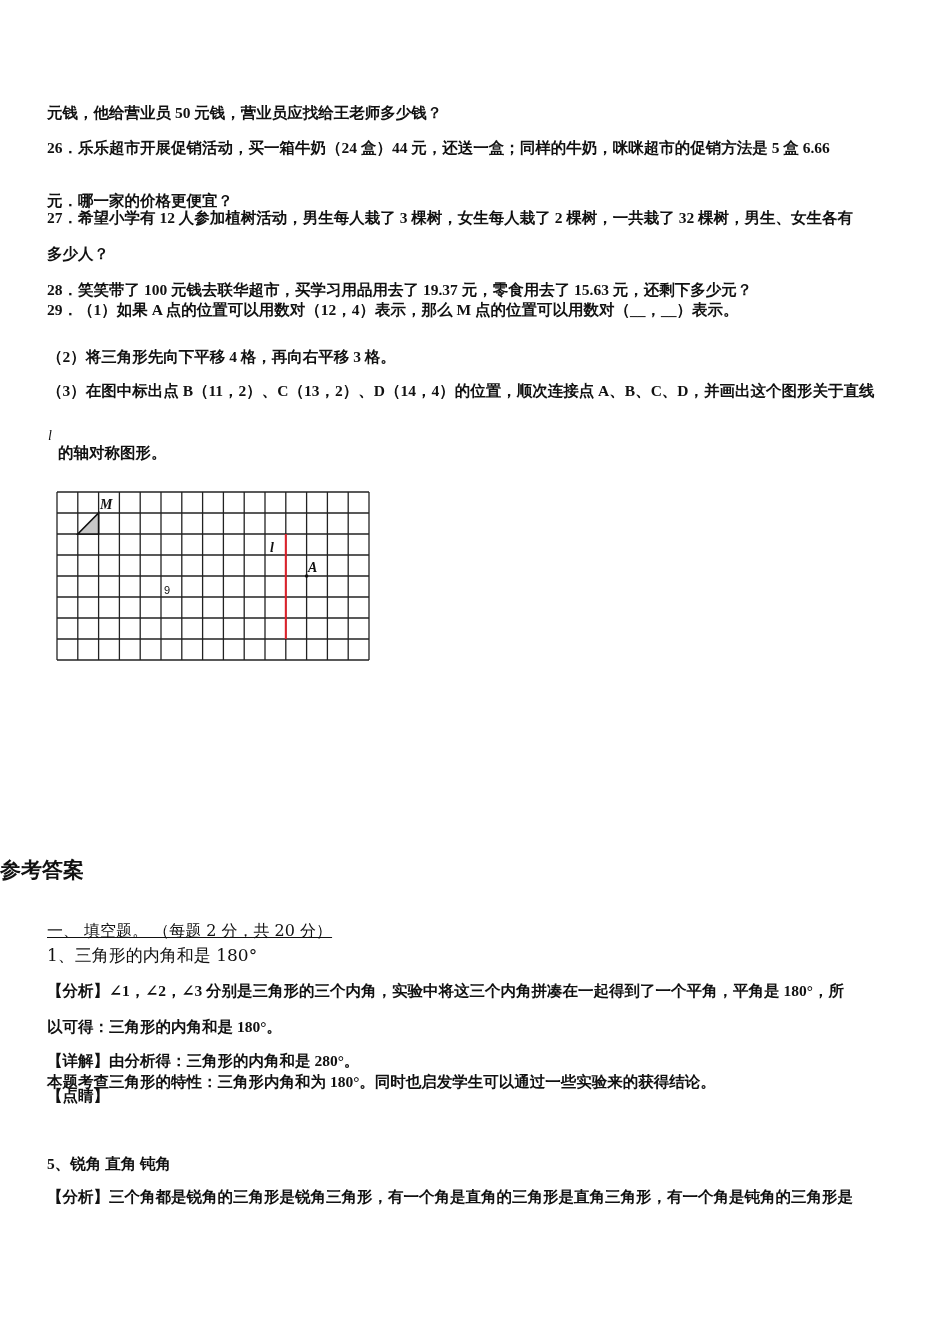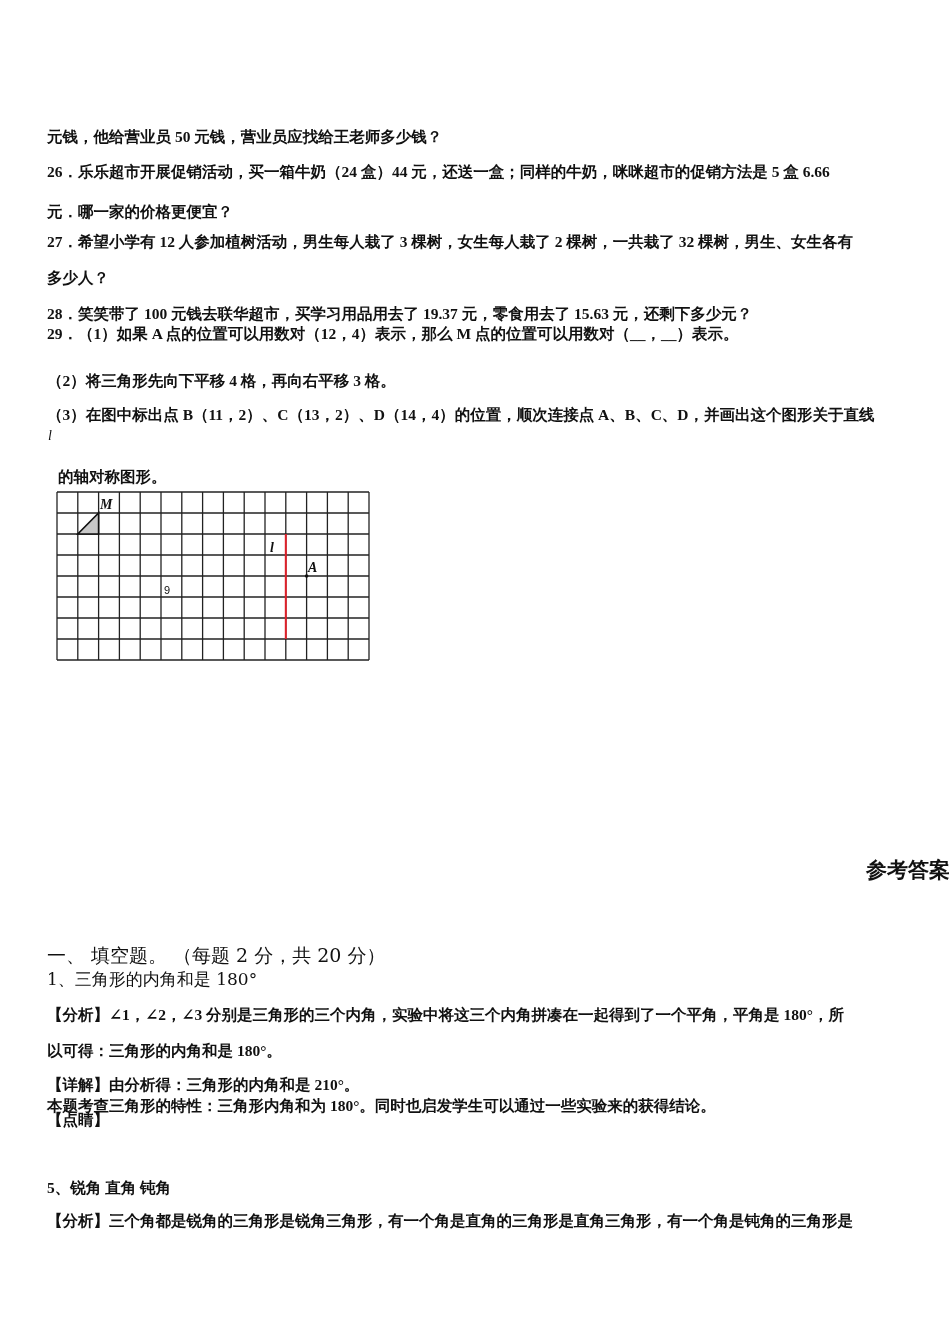--- a/index.html
+++ b/index.html
@@ -1,31 +1,31 @@
 <!DOCTYPE html>
 <html><head>
 <meta charset="utf-8">
 <style>
   html, body { margin: 0; padding: 0; background: #ffffff; }
   body { width: 950px; height: 1344px; position: relative; overflow: hidden;
          font-family: "Liberation Serif", "DejaVu Serif", serif; color: #111; }
-  .line { position: absolute; left: 47px; font-size: 15.5px; font-weight: bold; white-space: nowrap; line-height: 20px; margin-top: 24px; }
-  .title { position: absolute; left: 0; width: 950px; top: 856px; text-align: right;
+  .line { position: absolute; left: 47px; font-size: 15.5px; font-weight: bold; white-space: nowrap; line-height: 20px; }
+  .title { position: absolute; left: 0; width: 950px; top: 856px; text-align: left;
            font-family: "DejaVu Sans", "Liberation Sans", sans-serif; font-size: 21px; font-weight: bold; }
   .grid-wrap { position: absolute; left: 56px; top: 491px; width: 312px; height: 168px; }
   .grid-wrap svg { display: block; }
   .small-l { position: absolute; left: 48px; top: 428px; font-style: italic; font-size: 14px; font-family: "Liberation Serif", serif; }
   .normal { font-weight: normal; }
 </style>
 </head>
 <body>
 
 <div class="line" style="top:103px">元钱，他给营业员 50 元钱，营业员应找给王老师多少钱？</div>
 <div class="line" style="top:138px">26．乐乐超市开展促销活动，买一箱牛奶（24 盒）44 元，还送一盒；同样的牛奶，咪咪超市的促销方法是 5 盒 6.66</div>
-<div class="line" style="top:178px">元．哪一家的价格更便宜？</div>
+<div class="line" style="top:191px">元．哪一家的价格更便宜？</div>
 <div class="line" style="top:208px">27．希望小学有 12 人参加植树活动，男生每人栽了 3 棵树，女生每人栽了 2 棵树，一共栽了 32 棵树，男生、女生各有</div>
 <div class="line" style="top:244px">多少人？</div>
 <div class="line" style="top:280px">28．笑笑带了 100 元钱去联华超市，买学习用品用去了 19.37 元，零食用去了 15.63 元，还剩下多少元？</div>
 <div class="line" style="top:300px">29．（1）如果 A 点的位置可以用数对（12，4）表示，那么 M 点的位置可以用数对（__，__）表示。</div>
 <div class="line" style="top:347px">（2）将三角形先向下平移 4 格，再向右平移 3 格。</div>
 <div class="line" style="top:381px">（3）在图中标出点 B（11，2）、C（13，2）、D（14，4）的位置，顺次连接点 A、B、C、D，并画出这个图形关于直线</div>
 <div class="small-l">l</div>
 <div class="line" style="top:443px; left:58px">的轴对称图形。</div>
 
 <div class="grid-wrap">
@@ -68,21 +68,21 @@
 
     <circle cx="250.6" cy="85" r="1.8" fill="#111"></circle>
     <text x="252" y="81" font-family="Liberation Serif, serif" font-style="italic" font-weight="bold" font-size="14" fill="#111">A</text>
 
     <text x="108" y="103" font-family="Liberation Sans, sans-serif" font-size="11" fill="#111">9</text>
   </svg>
 </div>
 
 <div class="title">参考答案</div>
 
-<div class="line normal" style="top:921px; font-family:'DejaVu Serif', serif; font-size:19px;">一、  填空题。 （每题 2 分，共 20  分）</div>
+<div class="line normal" style="top:921px; font-family:'DejaVu Serif', serif; font-size:16px;text-decoration:underline;">一、  填空题。 （每题 2 分，共 20  分）</div>
 <div class="line normal" style="top:945px; font-family:'DejaVu Serif', serif; font-size:17px;">1、三角形的内角和是 180°</div>
 <div class="line" style="top:981px">【分析】∠1，∠2，∠3 分别是三角形的三个内角，实验中将这三个内角拼凑在一起得到了一个平角，平角是 180°，所</div>
 <div class="line" style="top:1017px">以可得：三角形的内角和是 180°。</div>
-<div class="line" style="top:1051px">【详解】由分析得：三角形的内角和是 210°。</div>
+<div class="line" style="top:1051px">【详解】由分析得：三角形的内角和是 280°。</div>
 <div class="line" style="top:1086px">【点睛】</div>
 <div class="line" style="top:1072px">本题考查三角形的特性：三角形内角和为 180°。同时也启发学生可以通过一些实验来的获得结论。</div>
 <div class="line" style="top:1154px">5、锐角   直角   钝角</div>
 <div class="line" style="top:1187px">【分析】三个角都是锐角的三角形是锐角三角形，有一个角是直角的三角形是直角三角形，有一个角是钝角的三角形是</div>
 
 </body></html>

